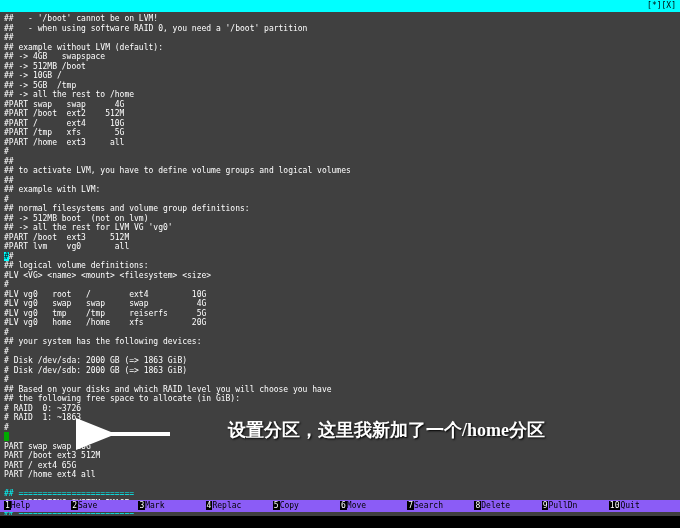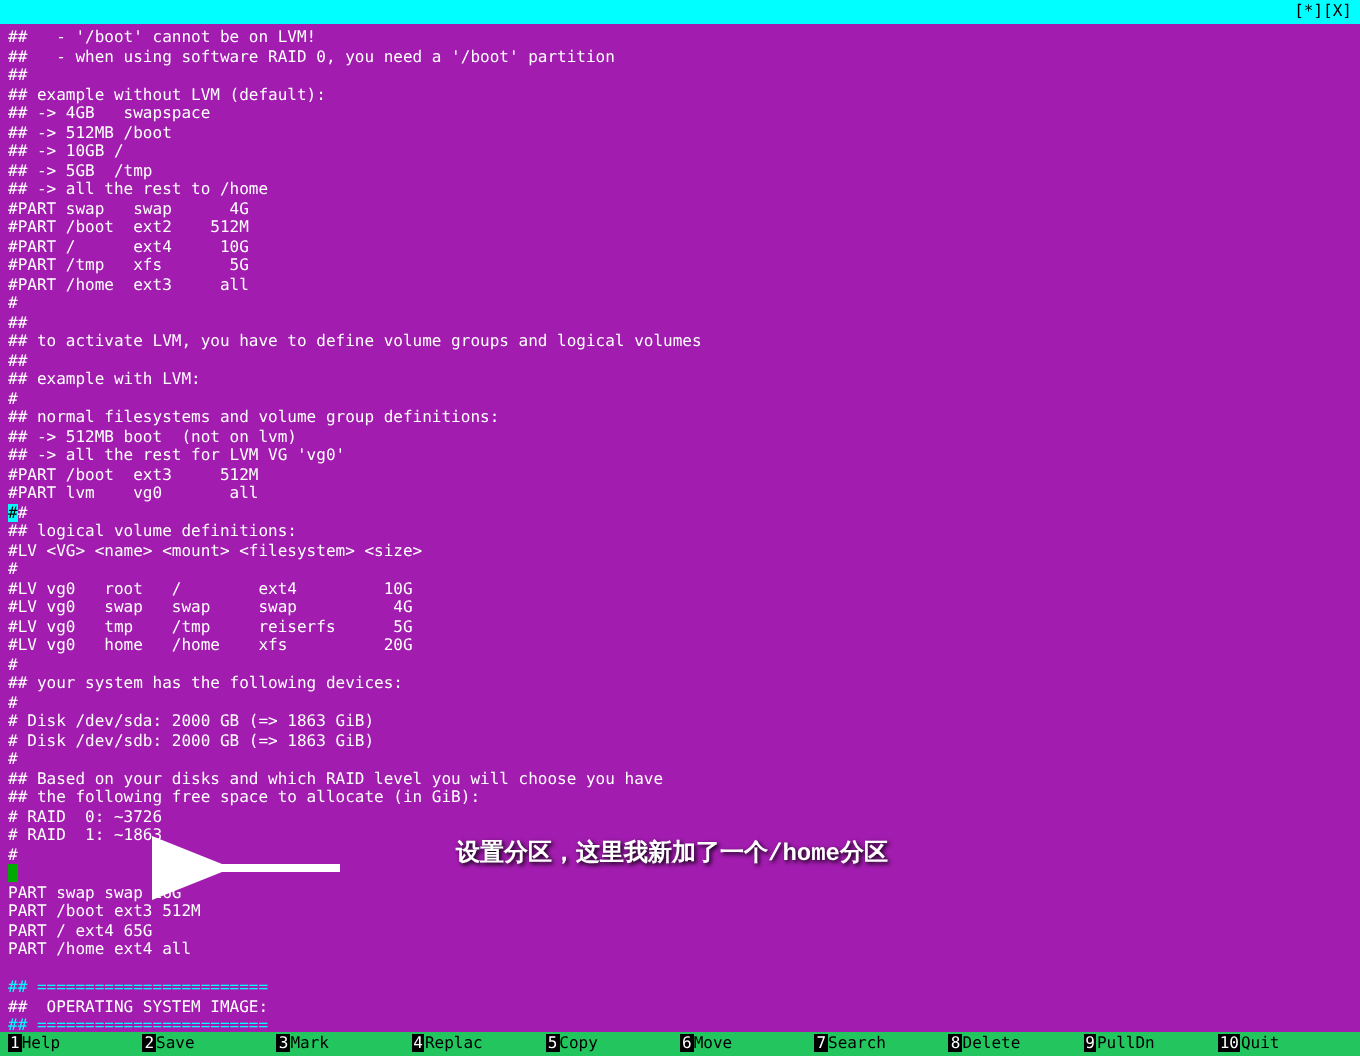--- a/index.html
+++ b/index.html
@@ -1,27 +1,27 @@
 <!DOCTYPE html>
 <html><head>
 <meta charset="utf-8">
 <style>
   html,body{margin:0;padding:0;background:#000;width:680px;height:528px;overflow:hidden}
   *{box-sizing:border-box}
   .term{width:680px;height:528px;background:#000;position:relative;font-family:Menlo,Consolas,monospace}
   .titlebar{width:100%;height:12px;background:#00ffff;color:#000;font-size:8px;line-height:12px;white-space:pre;padding:0 4px;position:relative}
   .tb-right{position:absolute;right:4px;top:0}
-  .content{position:absolute;top:12px;left:0;right:0;bottom:12px;background:#a21caf;padding:2px 4px;font-size:8px;line-height:9.5px;color:#fff;white-space:pre;overflow:hidden}
+  .content{position:absolute;top:12px;left:0;right:0;bottom:12px;background:#404040;padding:2px 4px;font-size:8px;line-height:9.5px;color:#fff;white-space:pre;overflow:hidden}
   .sep{color:#00ffff}
   .cursor{background:#00aa00;color:#000}
   .highlight{background:#00ffff;color:#000}
-  .footbar{position:absolute;bottom:0;left:0;width:100%;height:12px;background:#22c55e;color:#000;font-size:8px;line-height:12px;white-space:pre;padding:0 4px;display:flex}
+  .footbar{position:absolute;bottom:16px;left:0;width:100%;height:12px;background:#8b5cf6;color:#000;font-size:8px;line-height:12px;white-space:pre;padding:0 4px;display:flex}
   .fkey{flex:1}
   .fkey .num{color:#fff;background:#000;padding:0 1px}
-  .annotation{position:absolute;color:#fff;font-family:Liberation Mono, monospace;font-size:12px;font-weight:bold;text-shadow:1px 1px 2px #000}
+  .annotation{position:absolute;color:#fff;font-family:Liberation Serif, serif;font-size:18px;font-weight:bold;text-shadow:1px 1px 2px #000}
   .arrow{position:absolute}
 </style>
 </head>
 <body>
 
 <div class="term">
   <div class="titlebar">
     <span>install.conf      [-M--]  1 L:[  60+25  93/143] *(2269/3756b) 0010 0x00A</span>
     <span class="tb-right">[*][X]</span>
   </div>

